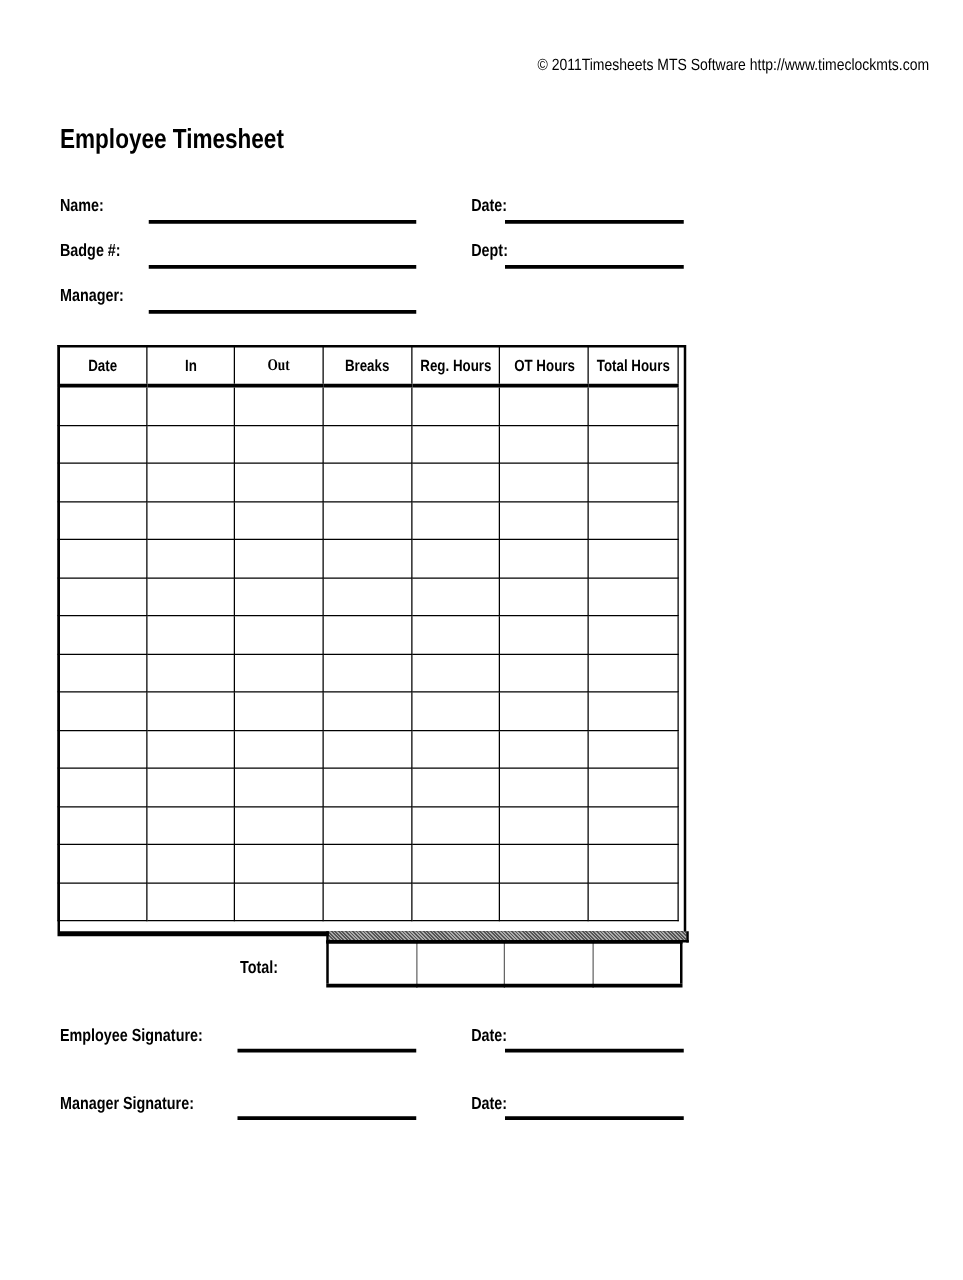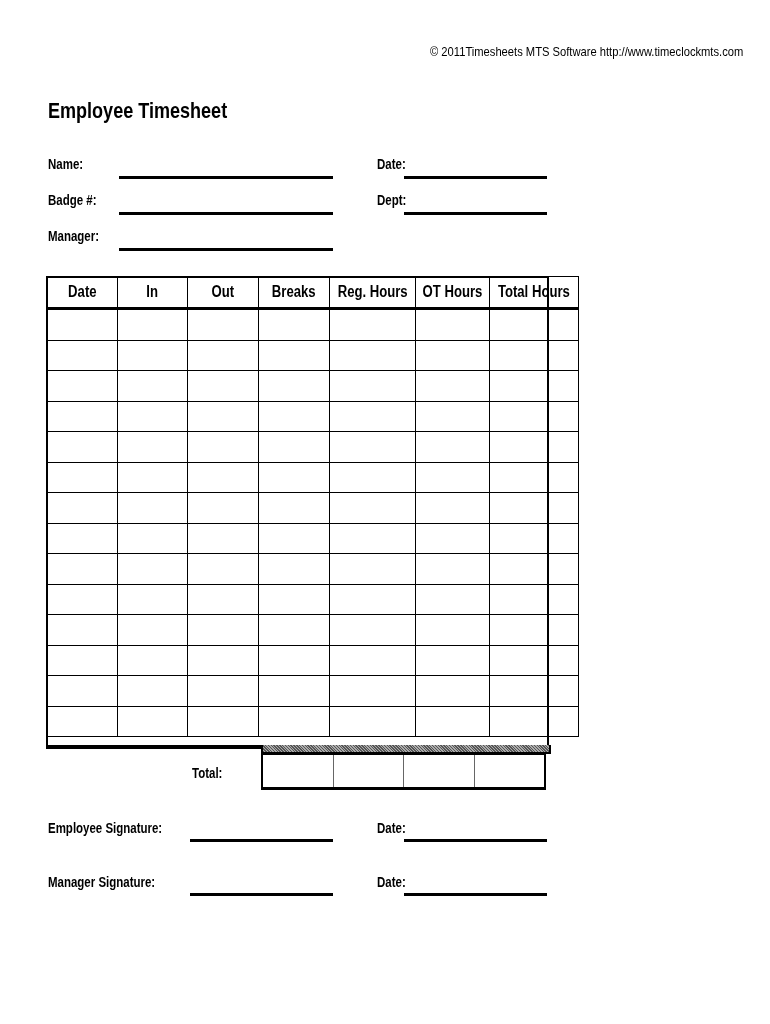--- a/index.html
+++ b/index.html
@@ -5,25 +5,25 @@
   html, body { margin:0; padding:0; background:#ffffff; }
   body { width:770px; height:1024px; position:relative; overflow:hidden;
          font-family:"Liberation Sans", sans-serif; color:#000; }
   .abs { position:absolute; }
   .copyright { left:430px; top:44px; width:295px; font-size:13px; transform:scaleX(0.86); transform-origin:left top; white-space:nowrap; }
   .title { left:48px; top:98px; font-size:22px; font-weight:bold; transform:scaleX(0.82); transform-origin:left top; white-space:nowrap; }
   .lbl { font-size:14px; font-weight:bold; transform:scaleX(0.82); transform-origin:left top; white-space:nowrap; }
   .line { height:3px; background:#000; }
   table.ts { position:absolute; left:46px; top:276px; border-collapse:collapse; }
   table.ts td, table.ts th { width:69.7px; padding:0; border:1px solid #000; }
-  table.ts th { height:30px; font-size:16px; font-weight:bold; text-align:center; }
+  table.ts th { height:30px; font-size:13px; font-weight:bold; text-align:center; }
   table.ts th span { display:inline-block; transform:scaleX(0.82); white-space:nowrap; }
   table.ts tr.hdr th { border-bottom:3px solid #000; }
   table.ts td { height:29.5px; }
-  table.ts td:nth-child(3), table.ts th:nth-child(3) { border-left-color:#777; }
+  table.ts td:nth-child(3), table.ts th:nth-child(3) { border-left-color:#777;font-family:Liberation Serif, serif; }
   .outer { position:absolute; left:46px; top:276px; width:499px; height:467px; border:2px solid #000; border-top-width:2px; border-bottom-width:4px; pointer-events:none; }
   .hatch { position:absolute; left:261px; top:745px; width:286px; height:7px;
            background: repeating-linear-gradient(45deg,#555 0 1px,#aaa 1px 2px); border-bottom:2px solid #000; border-left:2px solid #000; border-right:2px solid #000; }
   table.tot { position:absolute; left:261px; top:753px; border-collapse:collapse; border:2px solid #000; border-bottom-width:3px; }
   table.tot td { width:69.5px; height:32px; border:1px solid #666; padding:0; }
   .total-lbl { left:192px; top:765px; }
 </style>
 </head>
 <body>
 

